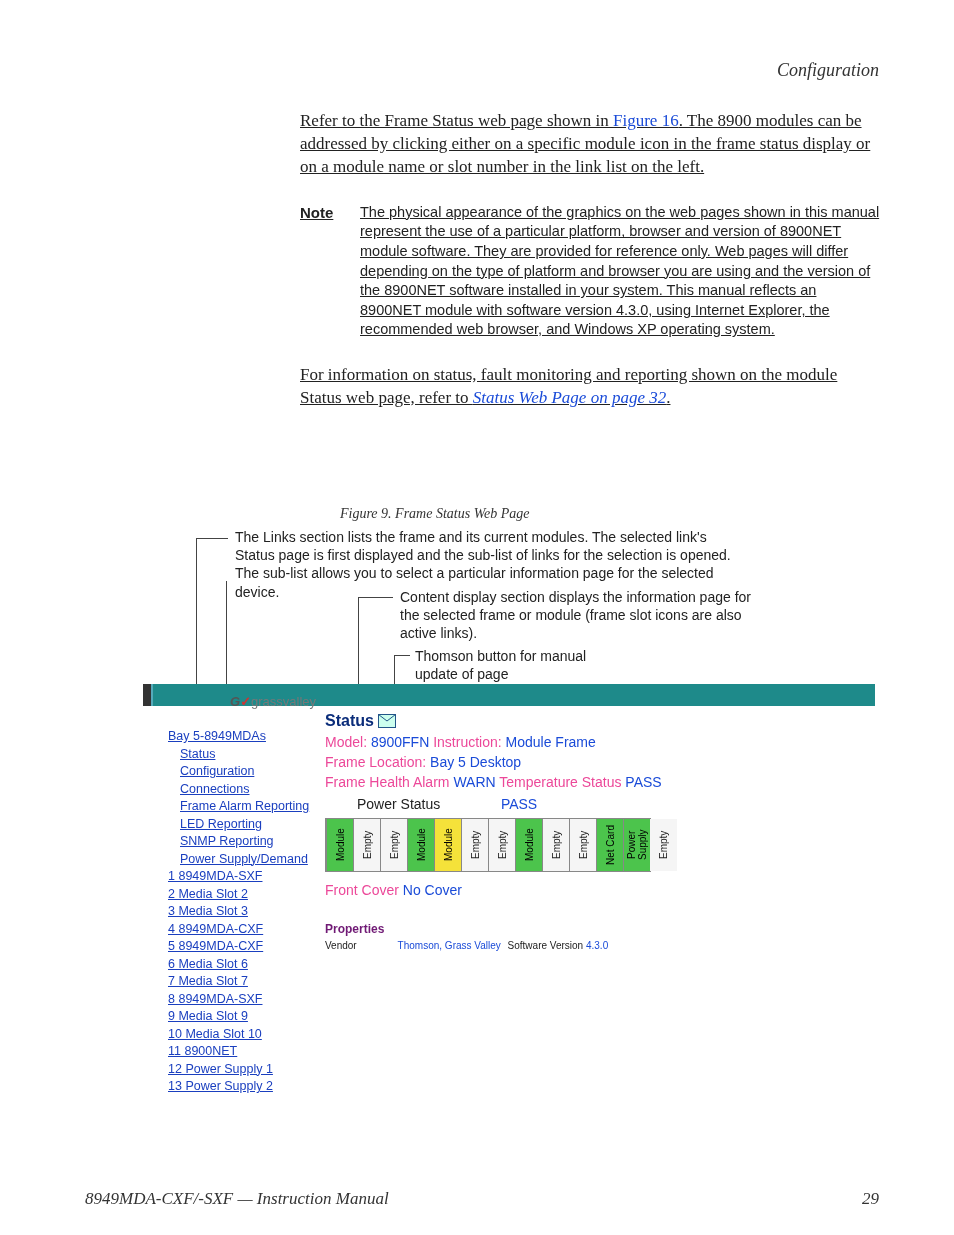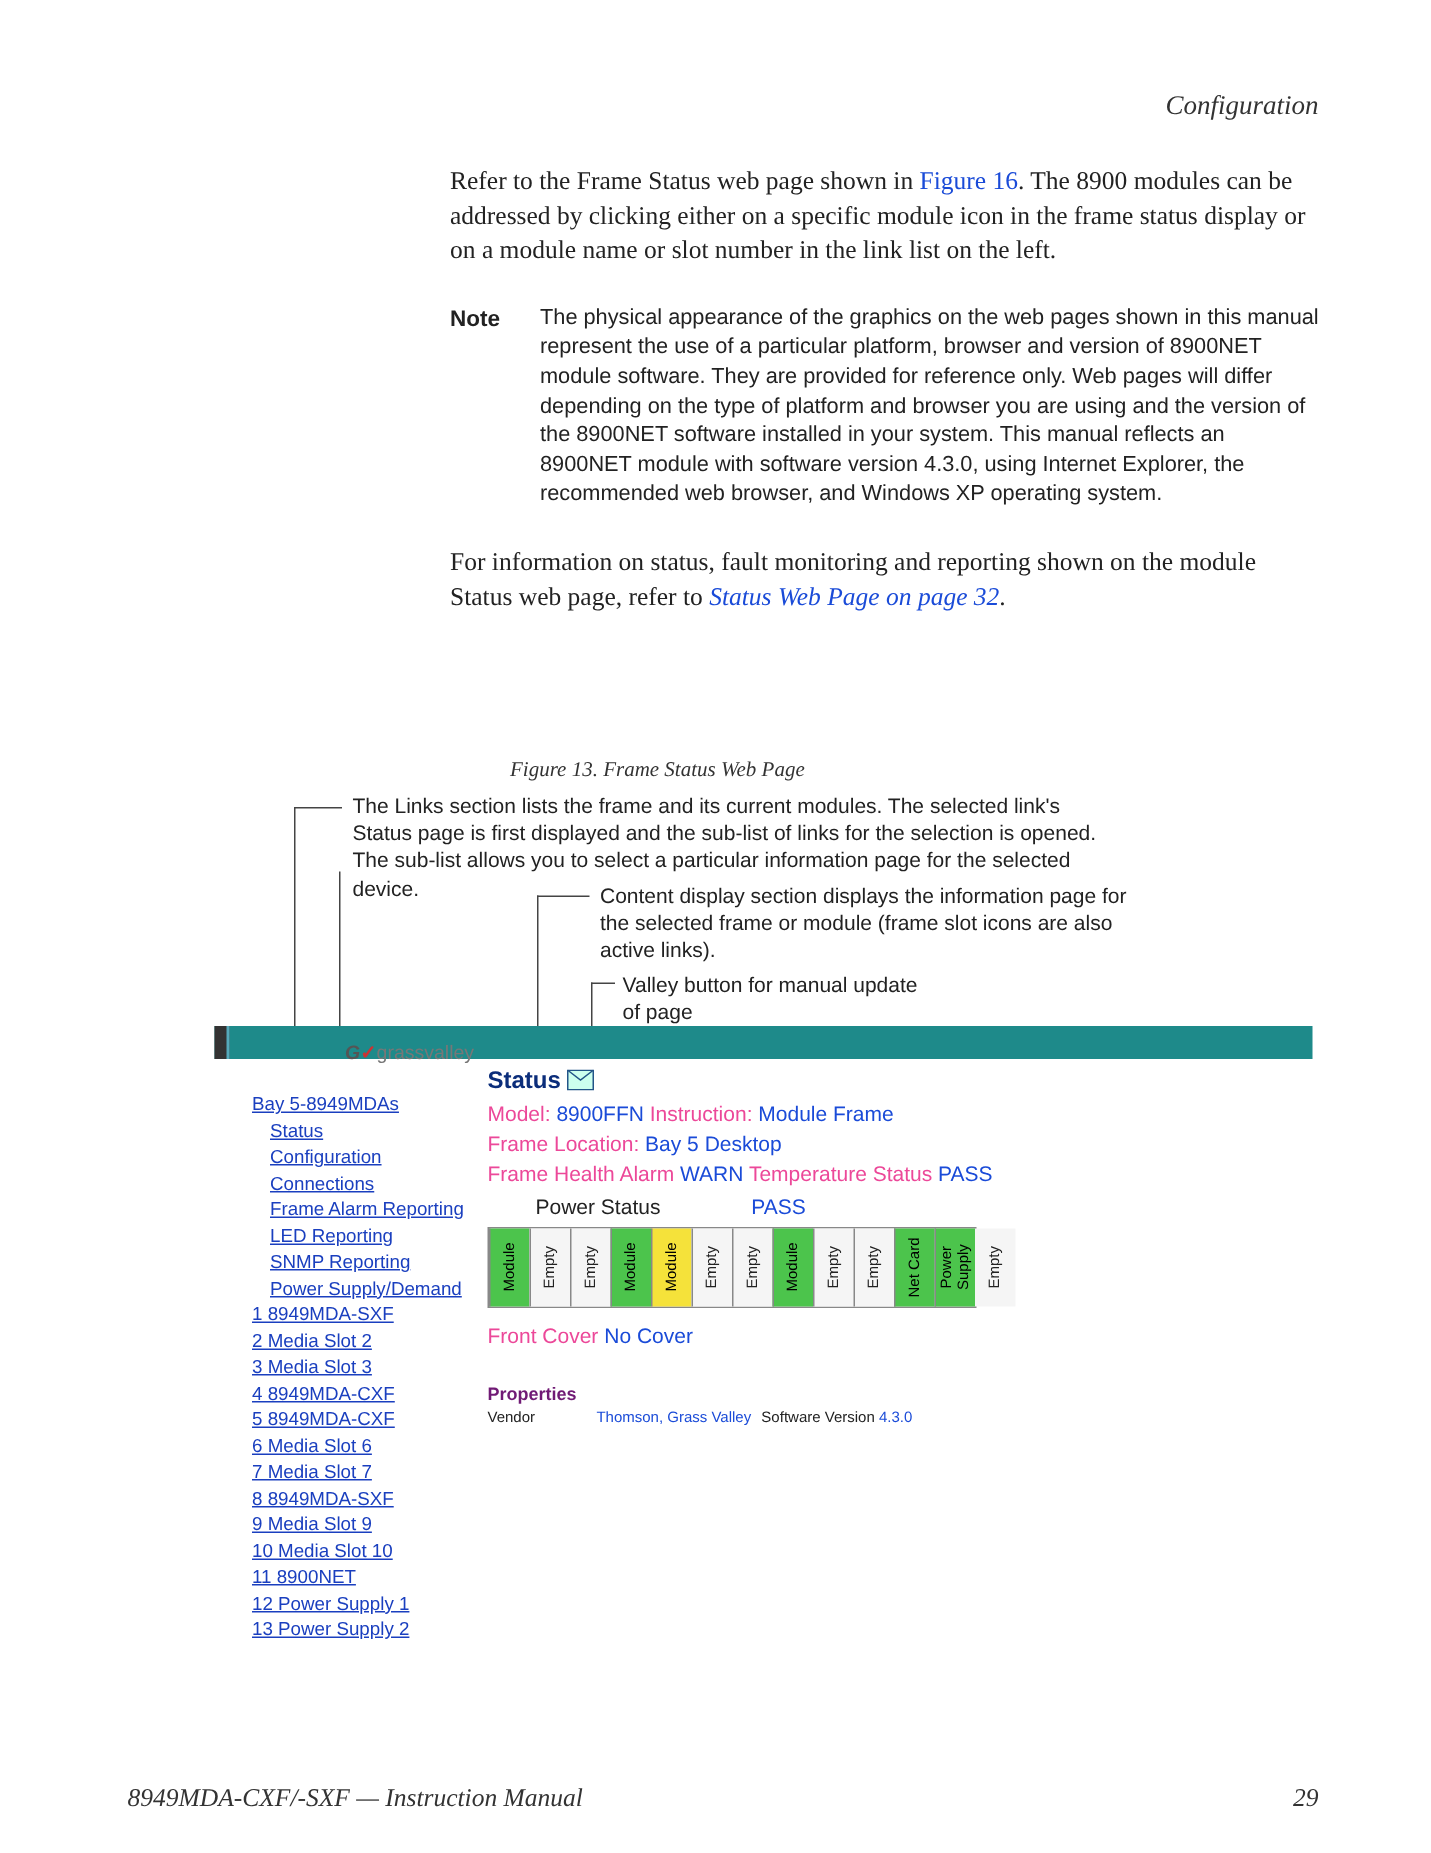--- a/index.html
+++ b/index.html
@@ -14,21 +14,21 @@
   }
   .page { position: relative; width: 954px; height: 1235px; }
   .header-right {
     position: absolute; top: 60px; right: 75px;
     font-family: "Palatino Linotype", Palatino, serif;
     font-style: italic; font-size: 18px; color: #333;
   }
   .body-block {
     position: absolute; left: 300px; top: 110px; width: 580px;
     font-family: "Palatino Linotype", Palatino, serif;
-    font-size: 17px; line-height: 1.35; color: #222;
+    font-size: 17px; line-height: 1.35; color: #222; text-decoration: underline;
   }
   .link { color: #1a4bd8; }
   .note-row { display: flex; margin-top: 24px; }
   .note-label {
     font-family: Arial, Helvetica, sans-serif;
     font-weight: bold; font-size: 15px; width: 60px; flex: none;
   }
   .note-text {
     font-family: Arial, Helvetica, sans-serif;
     font-size: 14.5px; line-height: 1.35; color: #222;
@@ -133,25 +133,25 @@
   </div>
   <div class="note-row">
     <div class="note-label">Note</div>
     <div class="note-text">The physical appearance of the graphics on the web pages shown in this manual represent the use of a particular platform, browser and version of 8900NET module software. They are provided for reference only. Web pages will differ depending on the type of platform and browser you are using and the version of the 8900NET software installed in your system. This manual reflects an 8900NET module with software version 4.3.0, using Internet Explorer, the recommended web browser, and Windows XP operating system.</div>
   </div>
   <div class="para2">
     <span>For information on status, fault monitoring and reporting shown on the module Status web page, refer to </span><span class="italic-link">Status Web Page on page 32</span><span>.</span>
   </div>
 </div>
 
-<div class="fig-caption">Figure 13.  Frame Status Web Page</div>
+<div class="fig-caption">Figure 9.  Frame Status Web Page</div>
 
 <div class="annot annot2">Content display section displays the information page for the selected frame or module (frame slot icons are also active links).</div>
 <div class="annot annot1">The Links section lists the frame and its current modules. The selected link's Status page is first displayed and the sub-list of links for the selection is opened. The sub-list allows you to select a particular information page for the selected device.</div>
-<div class="annot annot3">Valley button for manual update of page</div>
+<div class="annot annot3">Thomson button for manual update of page</div>
 
 <div class="line" style="left:196px; top:538px; width:32px; height:1px;"></div>
 <div class="line" style="left:196px; top:538px; width:1px; height:146px;"></div>
 <div class="line" style="left:226px; top:581px; width:1px; height:110px;"></div>
 <div class="line" style="left:358px; top:597px; width:35px; height:1px;"></div>
 <div class="line" style="left:358px; top:597px; width:1px; height:96px;"></div>
 <div class="line" style="left:394px; top:655px; width:16px; height:1px;"></div>
 <div class="line" style="left:394px; top:655px; width:1px; height:50px;"></div>
 
 <div class="teal-bar"></div>

